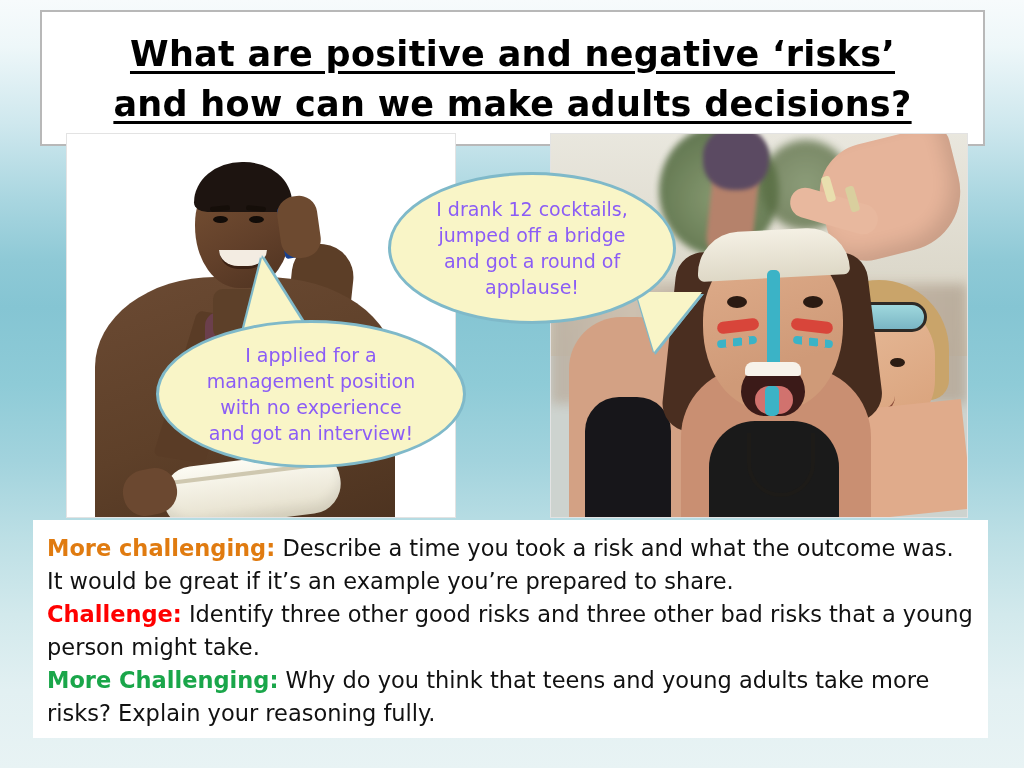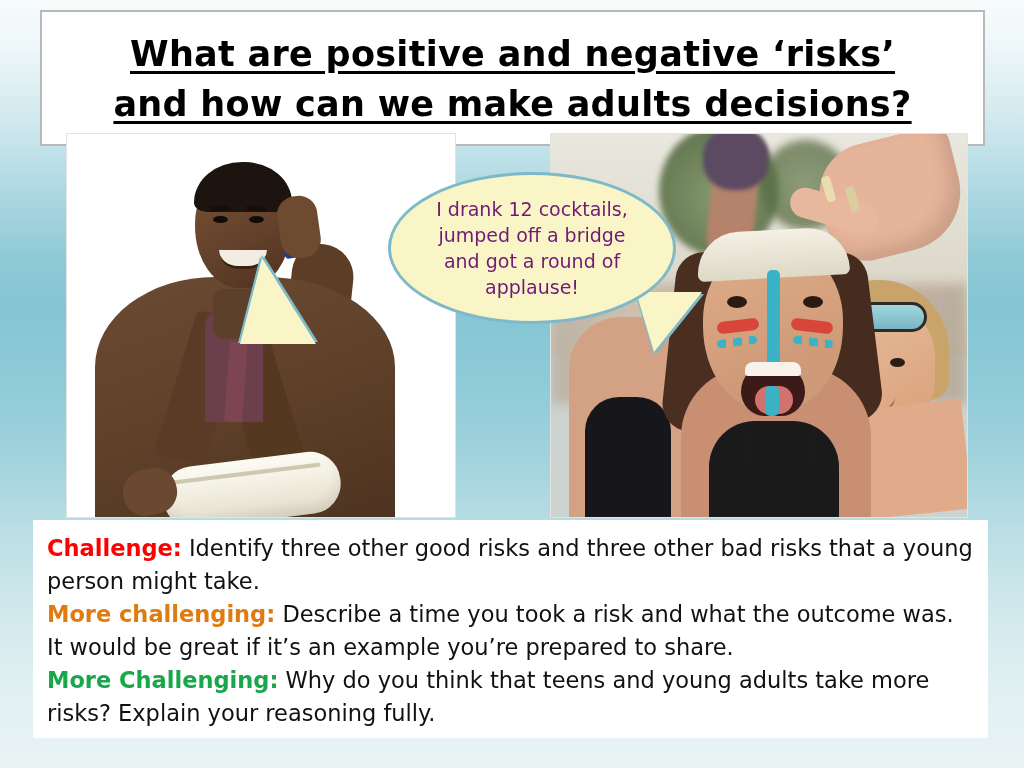--- a/index.html
+++ b/index.html
@@ -580,21 +580,21 @@
     display: flex;
     align-items: center;
     justify-content: center;
     box-sizing: border-box;
     z-index: 20;
   }
   .bubble-text {
     font-family: "DejaVu Sans", sans-serif;
     font-size: 19px;
     line-height: 26px;
-    color: #701a75;
+    color: #8b5cf6;
     text-align: center;
     padding: 0 16px;
     white-space: pre-line;
   }
   .bubble-top {
     left: 388px;
     top: 172px;
     width: 288px;
     height: 152px;
   }
@@ -726,26 +726,32 @@
   <div class="tail tail-top"></div>
   <div class="tail tail-left"></div>
 
   <div class="bubble bubble-top">
     <div class="bubble-text">I drank 12 cocktails,
 jumped off a bridge
 and got a round of
 applause!</div>
   </div>
 
+  <div class="bubble bubble-left">
+    <div class="bubble-text">I applied for a
+management position
+with no experience
+and got an interview!</div>
+  </div>
 
   <div class="task-panel">
     <div class="task-line">
-      <span class="task-label lbl-challenge">Challenge:</span><span> Identify three other good risks and three other bad risks that a young person might take.</span>
+      <span class="task-label lbl-more">More challenging:</span><span> Describe a time you took a risk and what the outcome was. It would be great if it’s an example you’re prepared to share.</span>
     </div>
     <div class="task-line">
-      <span class="task-label lbl-more">More challenging:</span><span> Describe a time you took a risk and what the outcome was. It would be great if it’s an example you’re prepared to share.</span>
+      <span class="task-label lbl-challenge">Challenge:</span><span> Identify three other good risks and three other bad risks that a young person might take.</span>
     </div>
     <div class="task-line">
       <span class="task-label lbl-mega">More Challenging:</span><span> Why do you think that teens and young adults take more risks? Explain your reasoning fully.</span>
     </div>
   </div>
 
 </div>
 
 </body></html>

